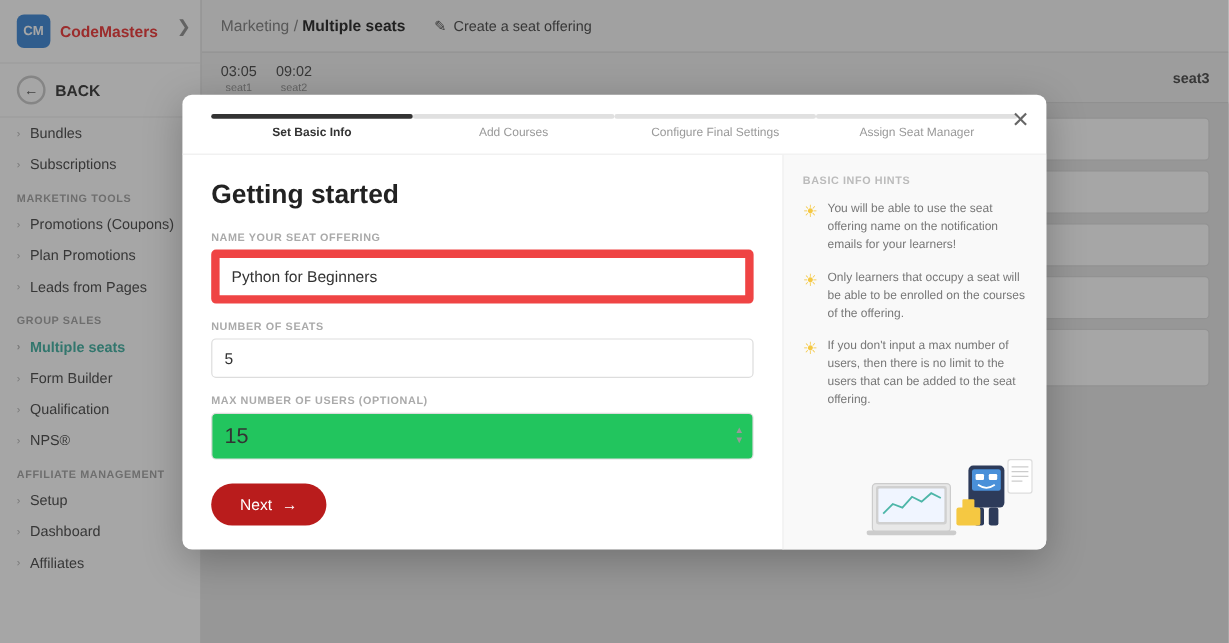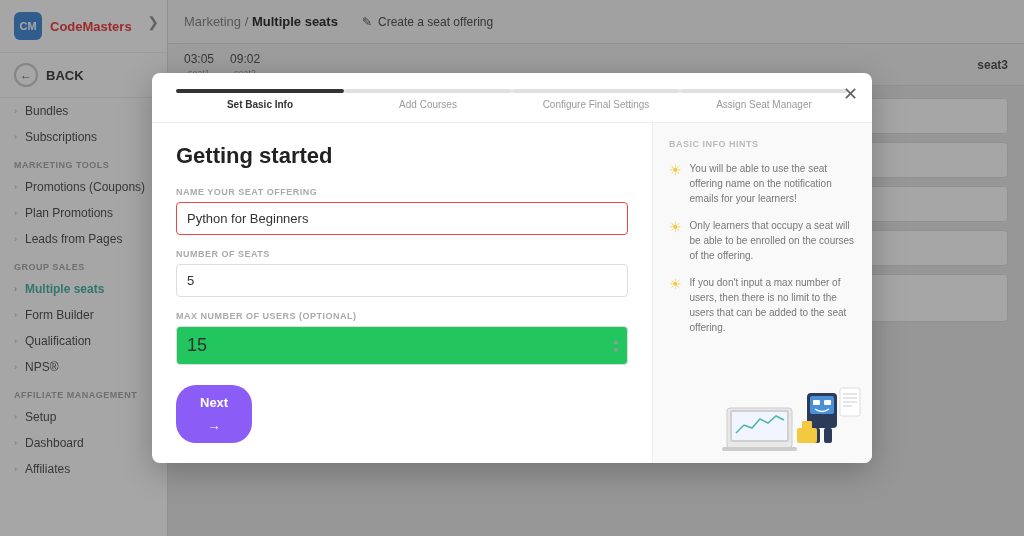--- a/index.html
+++ b/index.html
@@ -277,21 +277,21 @@
       font-size: 9px;
       font-weight: 700;
       color: #aaa;
       text-transform: uppercase;
       letter-spacing: 0.5px;
       margin-bottom: 5px;
       display: block;
     }
     .form-input {
       width: 100%;
-      border: 1px solid #ef4444;
+      border: 7px solid #ef4444;
       border-radius: 4px;
       padding: 8px 10px;
       font-size: 13px;
       color: #333;
       outline: none;
       background: #fff;
     }
     .form-input-number {
       width: 100%;
       border: 1px solid #ddd;
@@ -325,33 +325,32 @@
       gap: 1px;
     }
     .spin-arrow {
       font-size: 8px;
       color: #999;
       line-height: 1;
       cursor: pointer;
     }
 
     .next-btn {
-      background: #8b5cf6;
+      background: #b91c1c;
       color: white;
       border: none;
       border-radius: 20px;
       padding: 10px 24px;
       font-size: 13px;
-      font-weight: 700;
+      font-weight: 400;
       cursor: pointer;
       display: inline-flex;
       align-items: center;
       gap: 8px;
       margin-top: 6px;
-      flex-direction: column;
     }
 
     
     .hints-title {
       font-size: 9px;
       font-weight: 700;
       color: #bbb;
       text-transform: uppercase;
       letter-spacing: 0.5px;
       margin-bottom: 12px;

